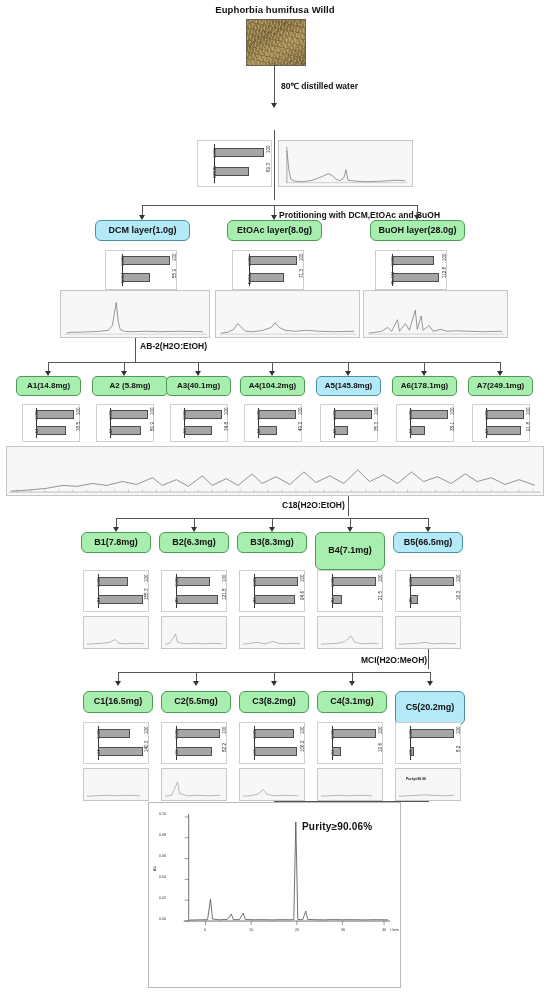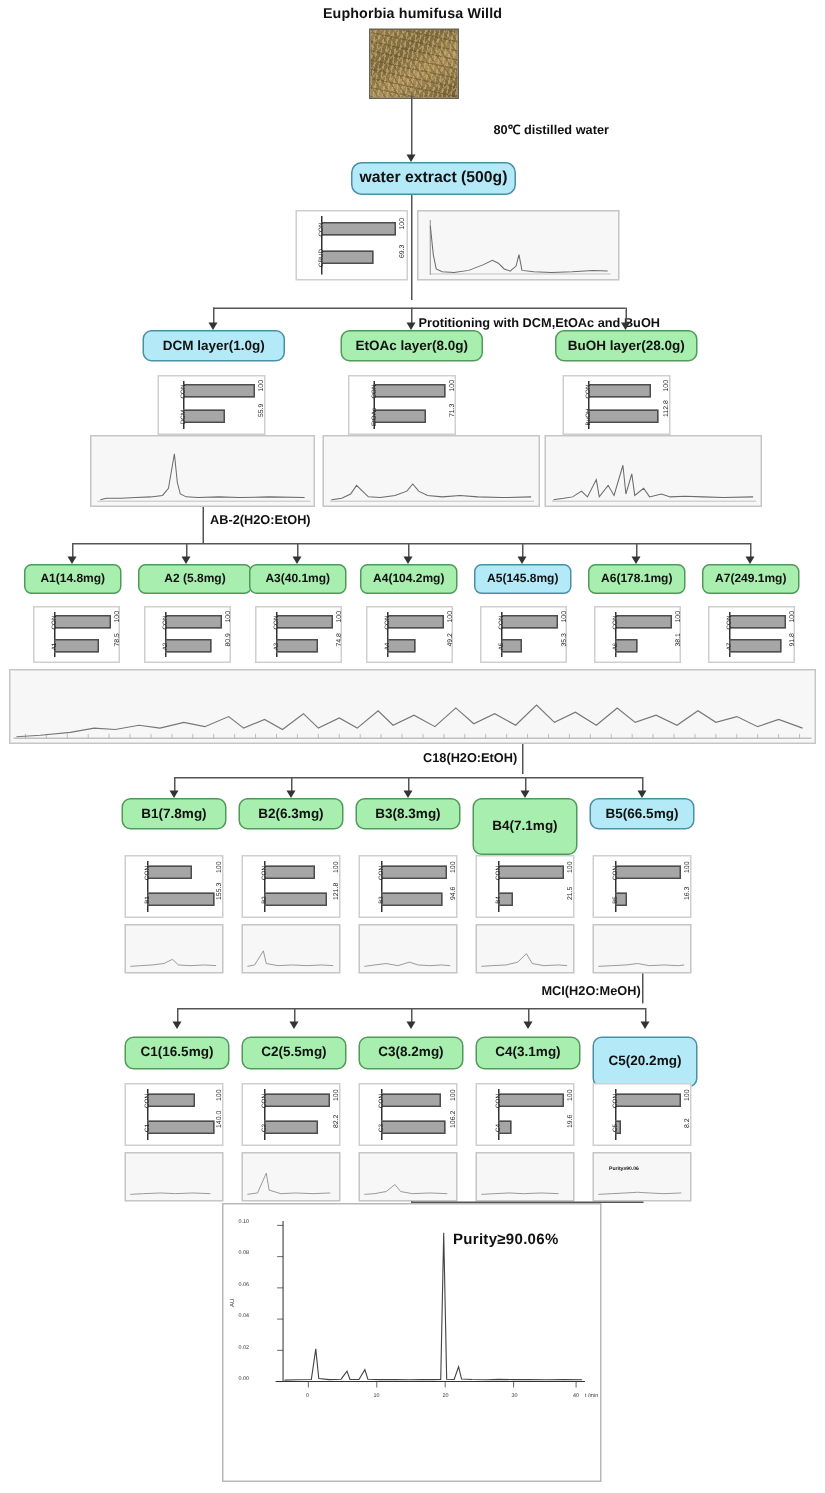--- a/index.html
+++ b/index.html
@@ -117,23 +117,22 @@
 <body>
 
 <div class="canvas">
 
   <div class="abs title-text" style="left:205px;top:4px;width:140px;">Euphorbia humifusa Willd</div>
 
   <div class="abs photo" style="left:246px;top:19px;width:58px;height:45px;"></div>
 
   <div class="ln-v" style="left:274px;top:64px;height:42px;"></div>
   <div class="arrow-d" style="left:271px;top:103px;"></div>
-  <div class="abs proc-label" style="left:281px;top:80px;margin-left:48px;">80℃ distilled water</div>
-
-  <div class="node blue big abs" style="left:234px;top:108px;width:110px;height:22px;">water extract (500g)</div>
+  <div class="abs proc-label" style="left:281px;top:80px;">80℃ distilled water</div>
+
 
   <div class="ln-v" style="left:274px;top:130px;height:70px;"></div>
 
   <div class="barpanel" style="left:197px;top:140px;width:75px;height:47px;">
     <div class="axis"></div>
     <div class="brow" style="top:7px;width:52px;">
       <div class="bar" style="width:50px;"></div>
       <div class="cat">CON</div>
       <div class="val">100</div>
     </div>

